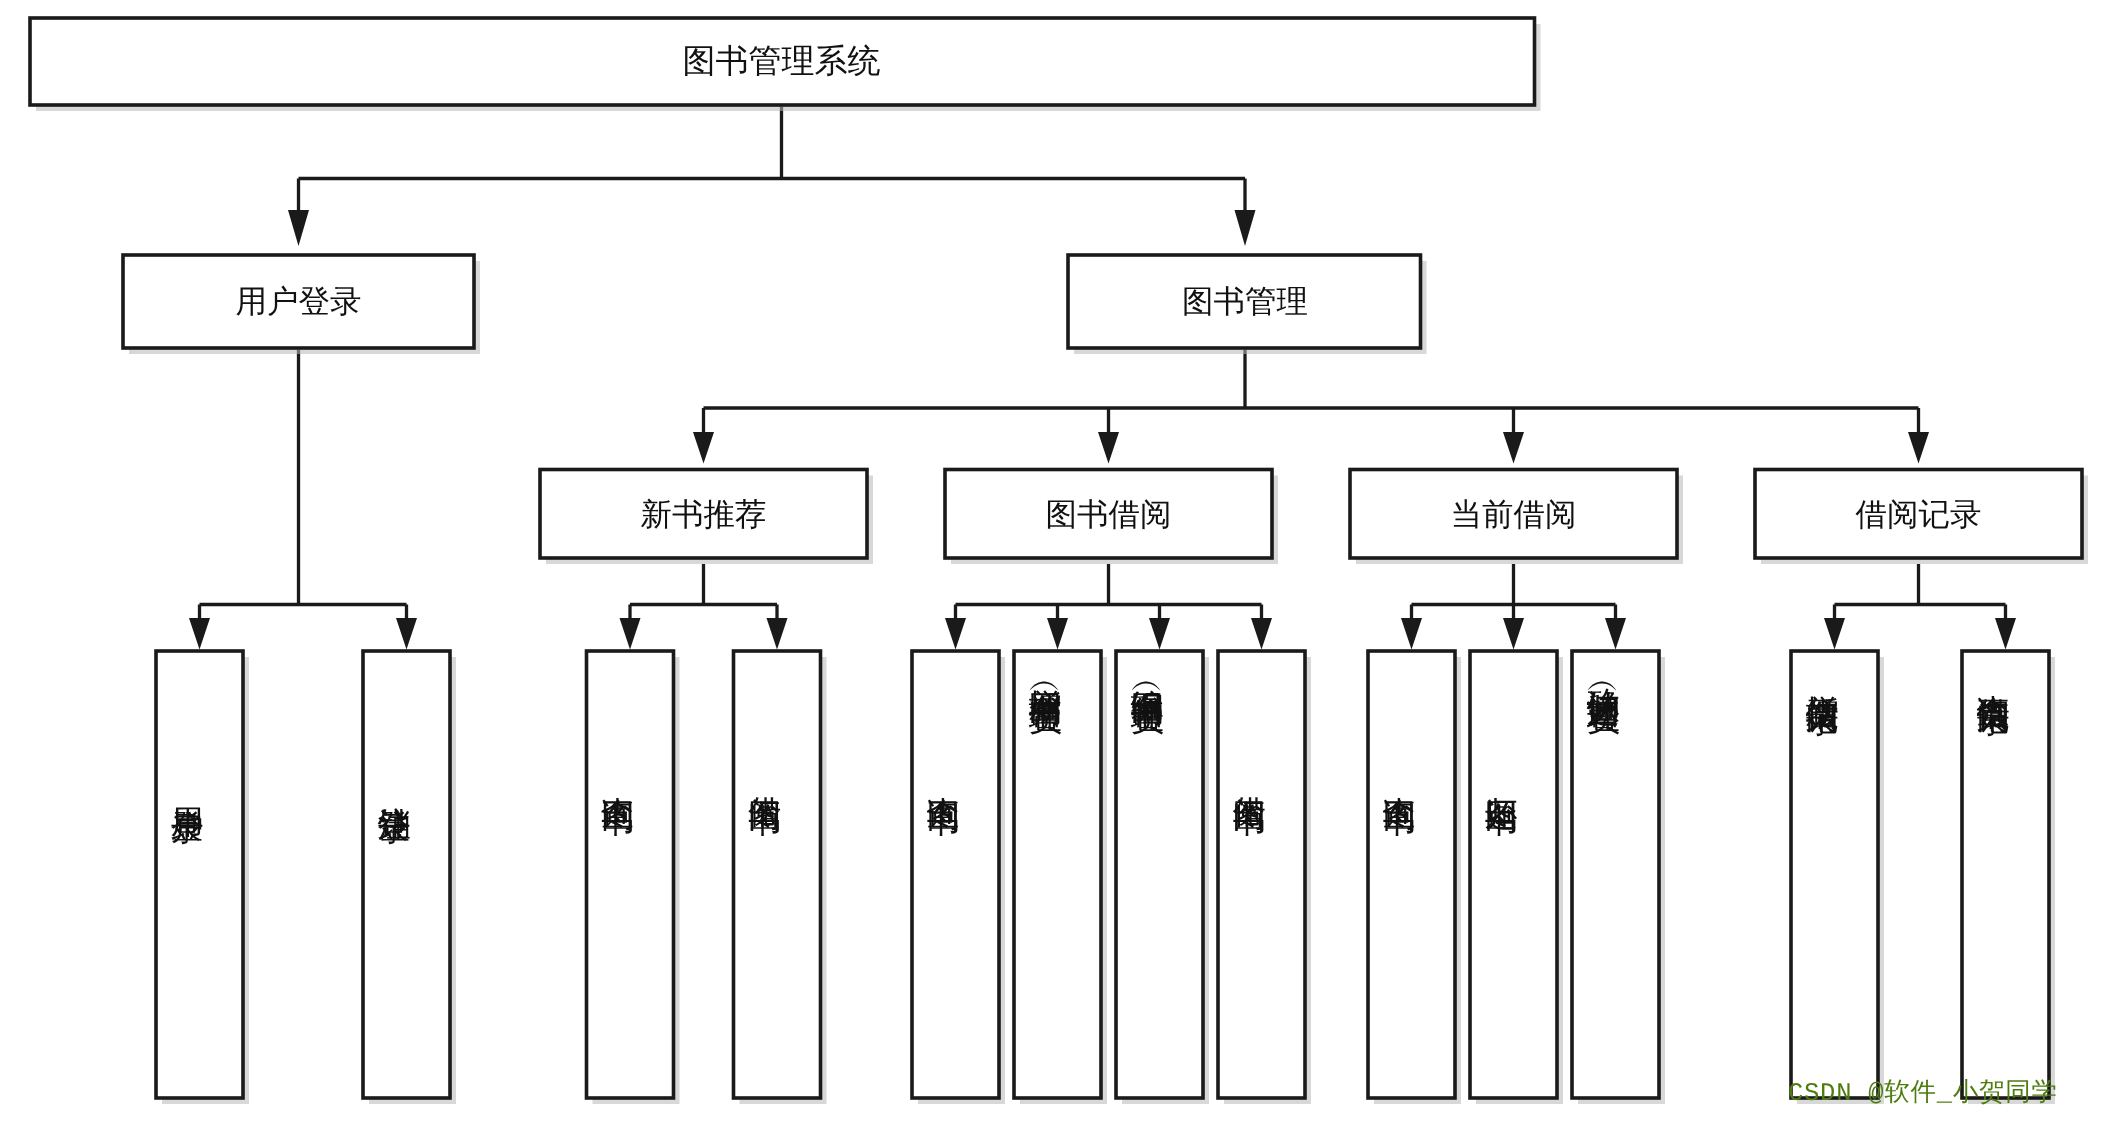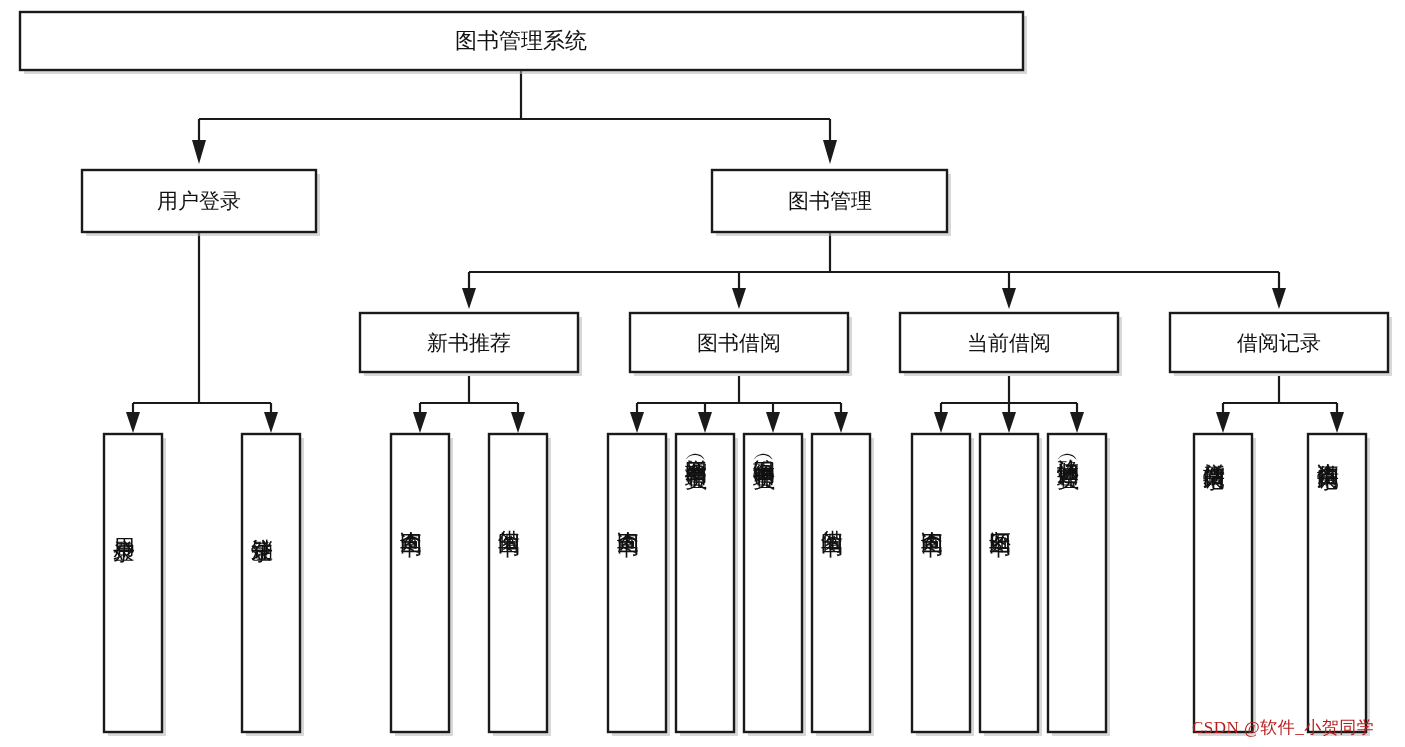--- a/index.html
+++ b/index.html
@@ -64,23 +64,23 @@
     font-size: 22px;
     line-height: 1.04;
     color: #111111;
     letter-spacing: 1.5px;
     white-space: nowrap;
     text-align: left;
     pointer-events: none;
   }
   .watermark {
     position: absolute;
-    font-family: Liberation Serif, serif;
+    font-family: Liberation Mono, monospace;
     font-size: 17px;
-    color: #b91c1c;
+    color: #4d7c0f;
     white-space: nowrap;
     letter-spacing: 0.5px;
   }
 </style>
 </head>
 <body>
 
 <div id="diagram-root">
 
   <svg class="diagram-canvas" viewBox="0 0 1405 747" xmlns="http://www.w3.org/2000/svg">

